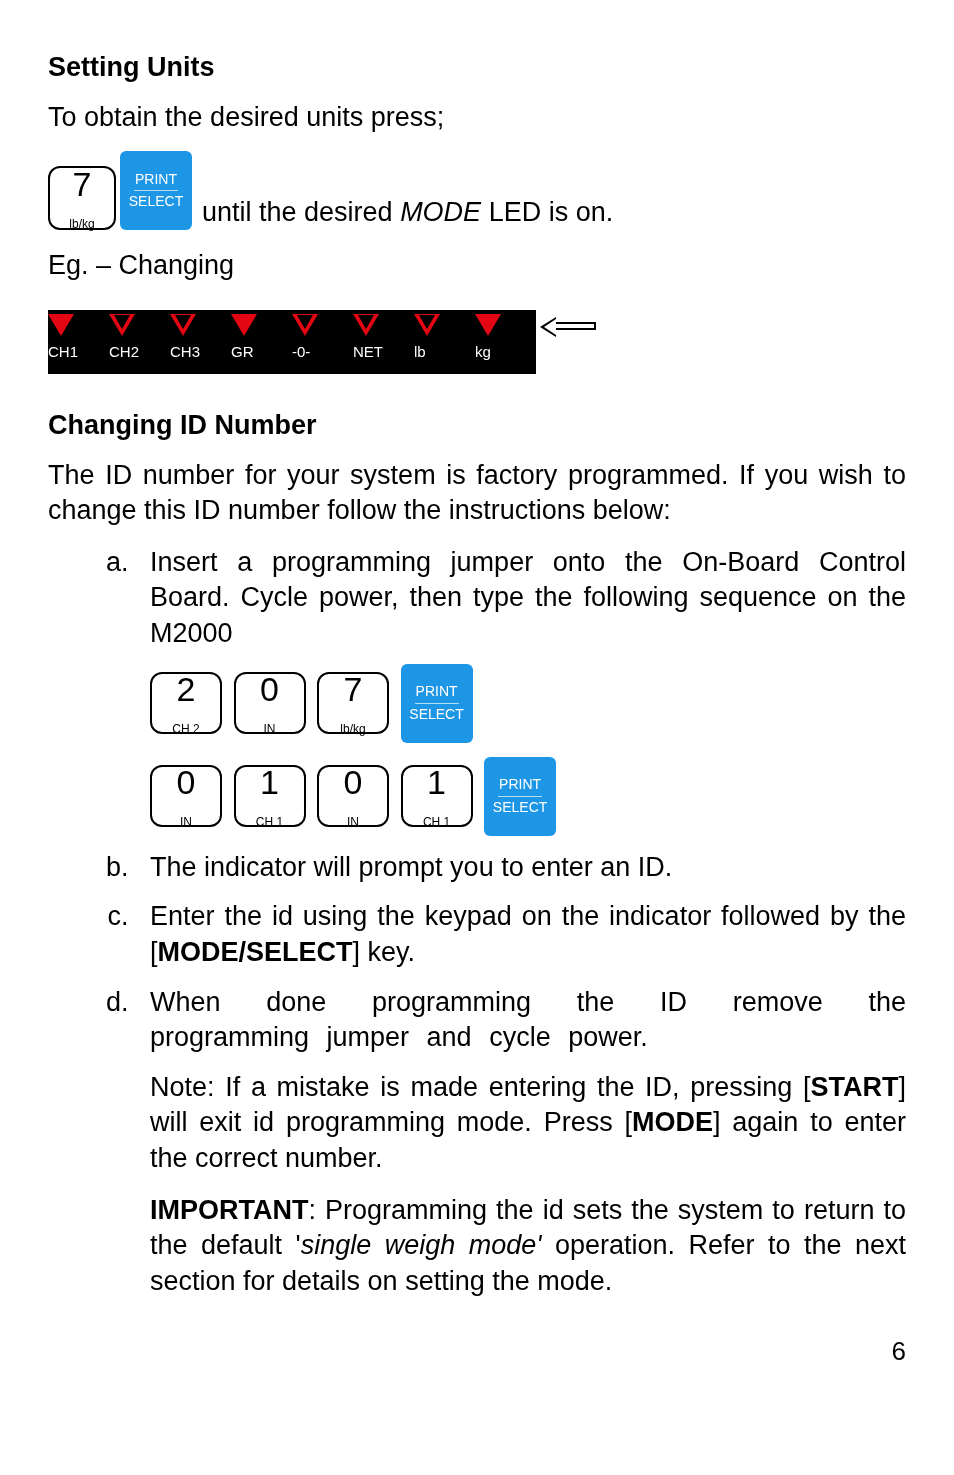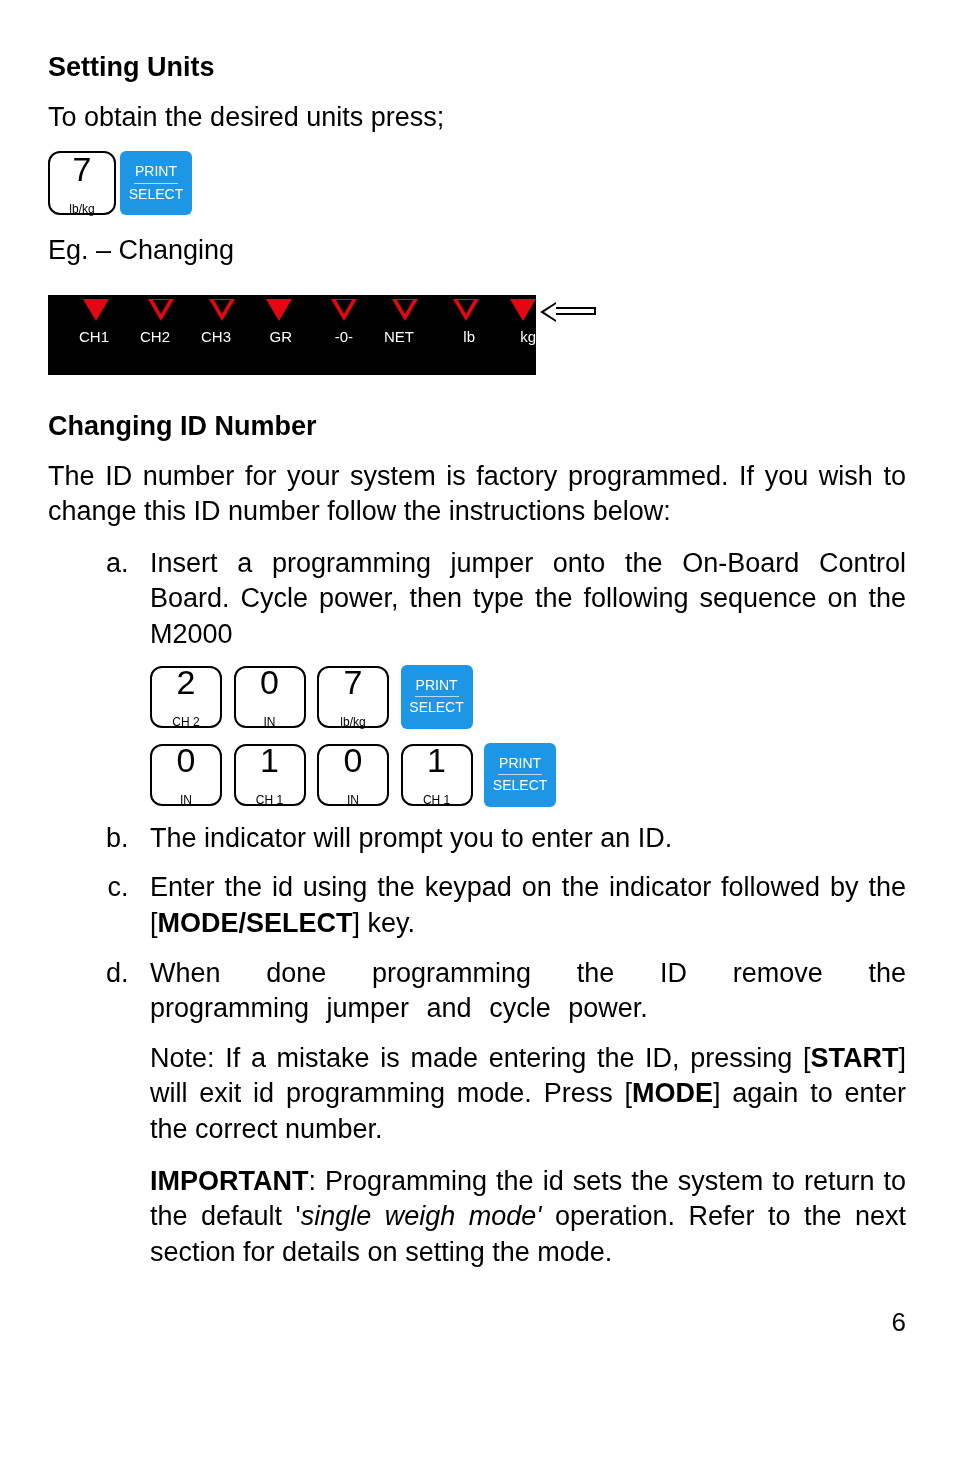--- a/index.html
+++ b/index.html
@@ -38,21 +38,21 @@
   }
   .key .kn { font-size: 34px; font-weight: normal; font-family: Arial, sans-serif; }
   .key .kl { font-size: 12px; margin-top: 17px; }
 
   .pskey {
     display: inline-flex;
     flex-direction: column;
     align-items: center;
     justify-content: center;
     width: 72px;
-    height: 64px;
+    height: 79px;
     background: #1e96e6;
     border-radius: 6px;
     color: #fff;
     font-size: 14px;
     line-height: 1.1;
     box-sizing: border-box;
     vertical-align: middle;
     margin-right: 4px;
   }
   .pskey .hr { border-top: 1px solid #b5def5; width: 44px; margin: 3px 0; }
@@ -63,24 +63,24 @@
     align-items: flex-start;
     margin-top: 10px;
   }
   .ledstrip {
     display: flex;
     background: #000;
     padding: 0;
   }
   .cell {
     width: 61px;
-    height: 80px;
+    height: 64px;
     display: flex;
     flex-direction: column;
-    align-items: flex-end;
+    align-items: flex-start;
     justify-content: flex-start;
     box-sizing: border-box;
     padding-top: 4px;
   }
   .tri {
     width: 0; height: 0;
     border-left: 13px solid transparent;
     border-right: 13px solid transparent;
     border-top: 22px solid #e30613;
     margin-bottom: 6px;
@@ -180,20 +180,23 @@
 <div class="inline-key-line">
   <span class="key">
     <span class="kn">7</span>
     <span class="kl">lb/kg</span>
   </span>
   <span class="pskey">
     <span>PRINT</span>
     <span class="hr"></span>
     <span>SELECT</span>
   </span>
+  <span class="txt">
+    <span> until the desired </span><span class="italic">MODE</span><span> LED is on.</span>
+  </span>
 </div>
 
 <p>Eg. – Changing</p>
 
 <div class="ledbar">
   <div class="ledstrip">
     <div class="cell">
         <div class="tri"></div>
         <div class="ledlabel">CH1</div>
       </div>

